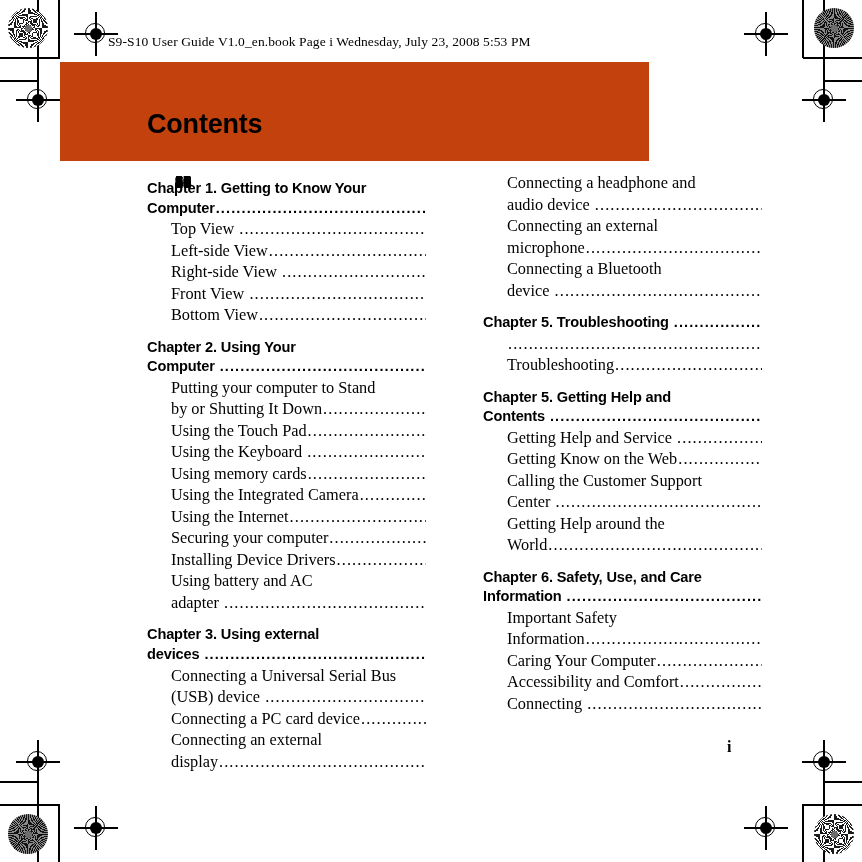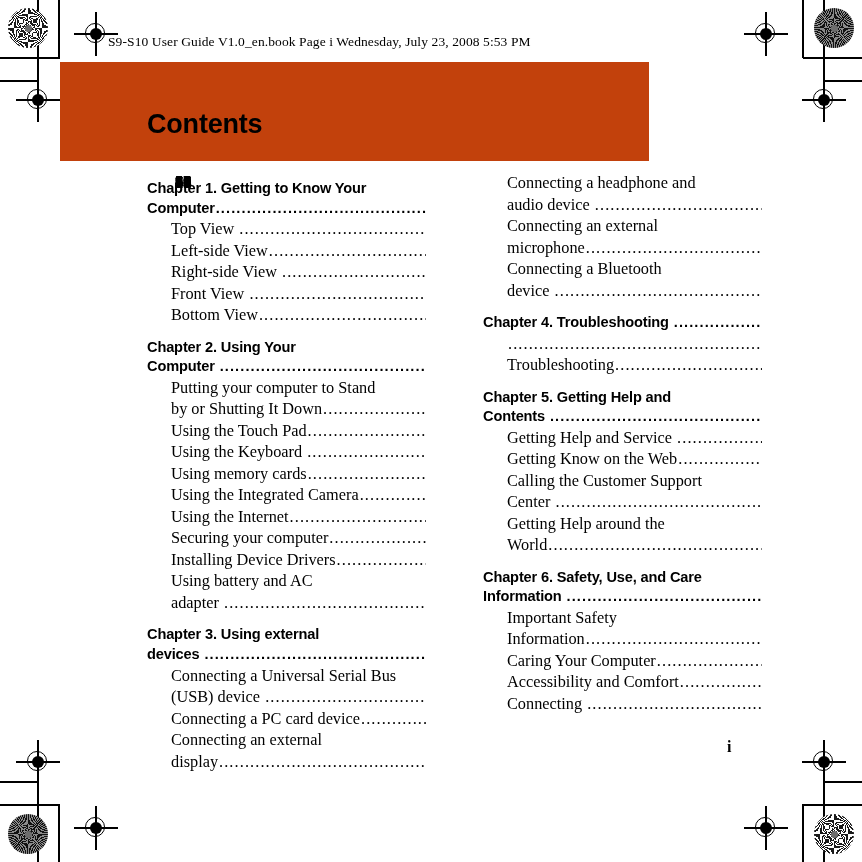--- a/index.html
+++ b/index.html
@@ -448,21 +448,21 @@
         <div class="entry">
           <div class="cont">Connecting a Bluetooth</div>
           <div class="row">
             <span class="label">device </span>
             <span class="leader">..........................................................................................</span>
             <span class="page">36</span>
           </div>
         </div>
         <div class="chapter">
           <div class="row">
-            <span class="label">Chapter 4. Troubleshooting </span>
+            <span class="label">Chapter 5. Troubleshooting </span>
             <span class="leader">..........................................................................................</span>
             <span class="page">37</span>
           </div>
         </div>
         <div class="entry">
           <div class="row">
             <span class="leader">..........................................................................................</span>
             <span class="page">37</span>
           </div>
         </div>

